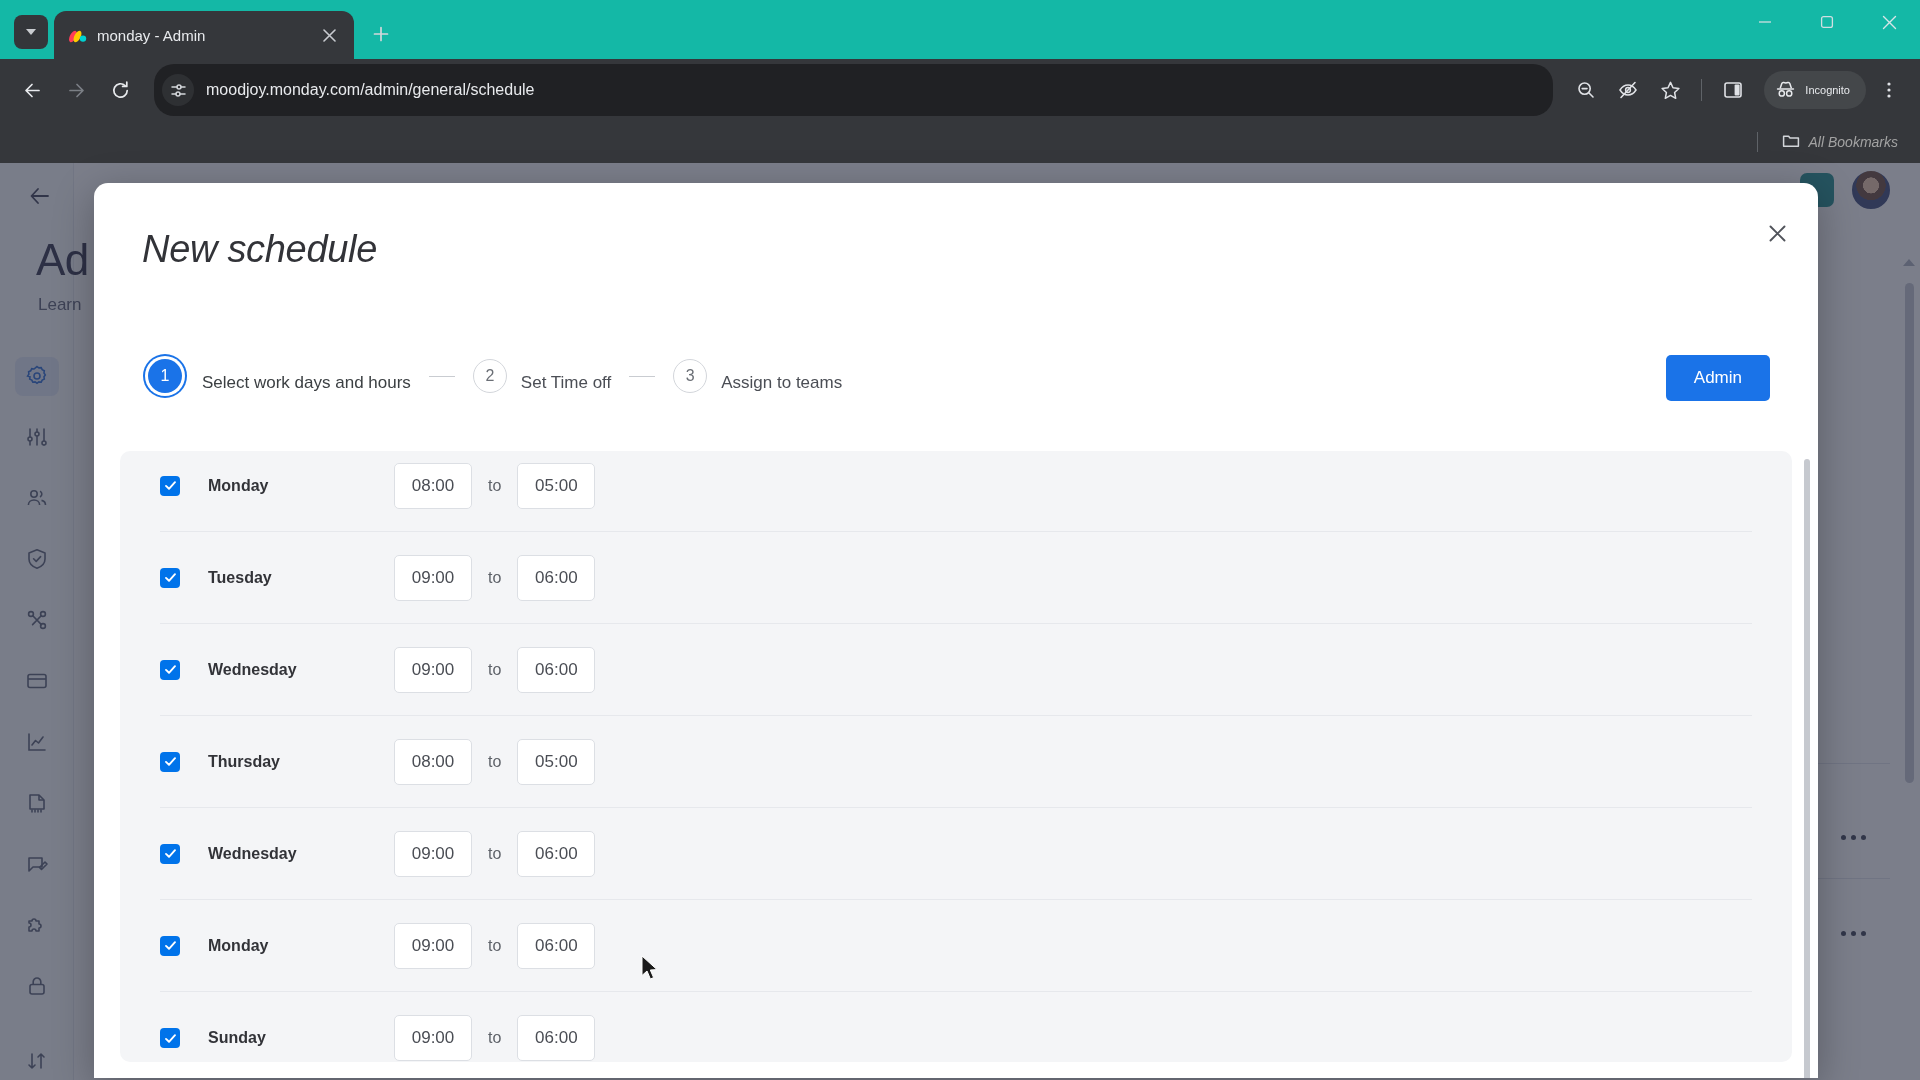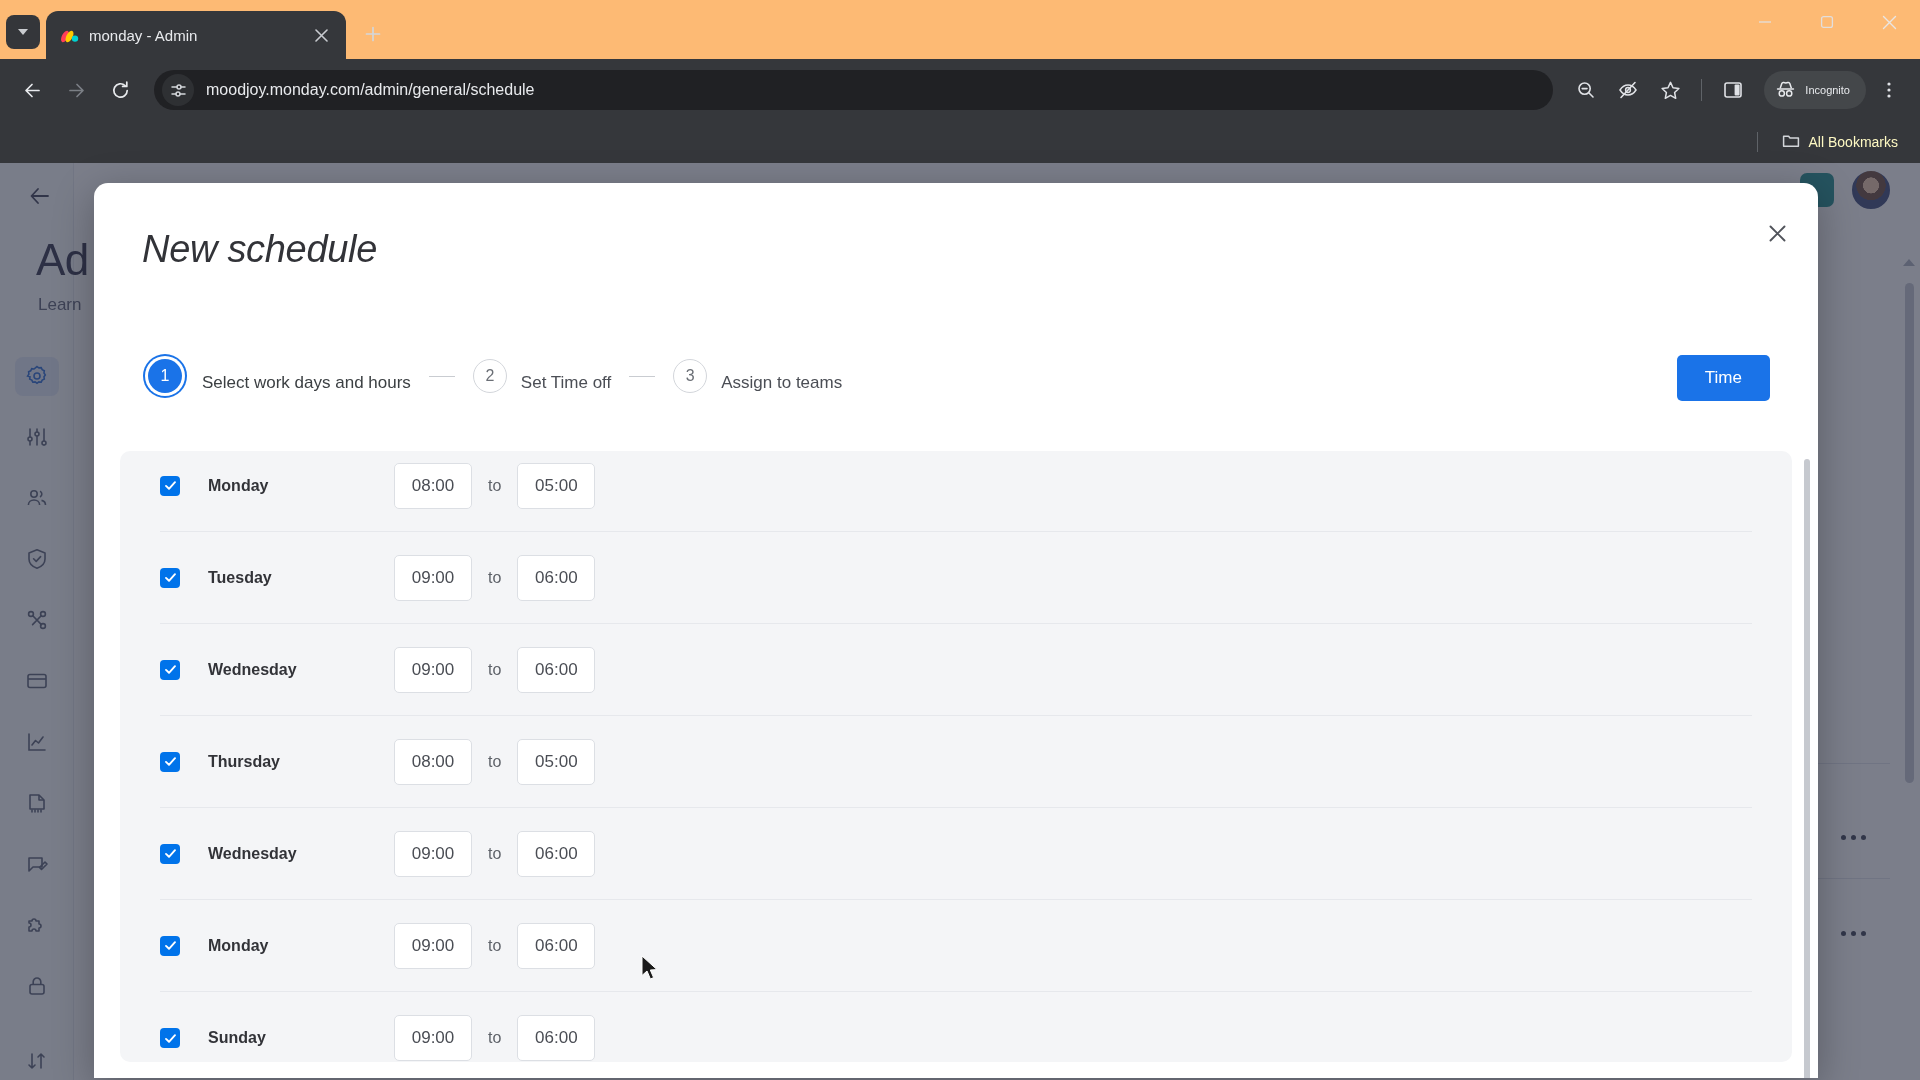--- a/index.html
+++ b/index.html
@@ -7,22 +7,22 @@
     width: 1920px; height: 1080px;
     overflow: hidden;
     font-family: "Liberation Sans", sans-serif;
     background: #202124;
   }
 
   
   .browser { width: 1920px; height: 1080px; position: relative; background:#202124; }
 
   .tabstrip {
-    height: 59px; background: #fdba74;
-    display: flex; align-items: flex-end; position: relative;
+    height: 59px; background: #14b8a6;
+    display: flex; align-items: flex-end; padding-left: 8px; position: relative;
   }
   .tabstrip-left-btn {
     width: 34px; height: 34px; margin: 0 6px 10px 6px;
     border-radius: 8px; background: #34363a;
     display: flex; align-items: center; justify-content: center;
     flex: none;
   }
   .chev-down { width: 0;height:0;border-left:5px solid transparent;border-right:5px solid transparent;border-top:6px solid #c9ccd0; }
 
   .tab {
@@ -44,42 +44,42 @@
   .win-controls { margin-left: auto; display: flex; align-self: flex-start; }
   .win-btn { width: 62px; height: 44px; display:flex;align-items:center;justify-content:center; }
   .win-btn svg { opacity: .92; }
 
   .toolbar {
     height: 62px; background: #35373b; display: flex; align-items: center;
     padding: 0 12px; gap: 4px;
   }
   .nav-btn { width: 40px; height: 40px; border-radius: 50%; display:flex;align-items:center;justify-content:center; flex:none;}
   .omnibox {
-    flex: 1; height: 40px; background: #202124; border-radius: 20px;
+    flex: 1; height: 52px; background: #202124; border-radius: 20px;
     display: flex; align-items: center; gap: 12px; padding: 0 16px 0 8px;
     margin: 0 10px; min-width: 0;
   }
   .omni-icon { width:32px;height:32px;border-radius:50%;background:#2e3033;display:flex;align-items:center;justify-content:center;flex:none;}
   .omni-url { color: #e8eaed; font-size: 16px; white-space:nowrap; overflow:hidden; text-overflow:ellipsis;}
   .tb-icon { width: 38px; height: 38px; border-radius: 50%; display:flex;align-items:center;justify-content:center; flex:none;}
   .incognito-pill {
     height: 38px; background: #44474a; border-radius: 19px;
     display: flex; align-items: center; gap: 9px; padding: 0 16px 0 11px;
     margin-left: 8px; flex: none;
   }
   .incognito-pill span { color:#e8eaed; font-size: 11px; white-space: nowrap;}
   .tb-sep { width:1px;height:22px;background:#5f6368;margin:0 8px; flex:none;}
 
   .bookmarks {
     height: 42px; background: #35373b; display:flex; align-items:center;
     justify-content: flex-end; padding-right: 14px; gap: 10px;
   }
   .bm-sep { width:1px; height: 20px; background:#5f6368; margin-right:6px;}
   .bm-item { display:flex; align-items:center; gap:9px; padding: 4px 8px; border-radius:6px;}
-  .bm-item span { color:#fef9c3; font-size: 14px;}
+  .bm-item span { color:#a3a3a3; font-size: 14px; font-style: italic;}
 
   
   .page { position: absolute; left:0; top: 163px; width:1920px; height: 917px; background: #fff; overflow:hidden;}
   .page-inner { position:absolute; inset:0; }
 
   .app-sidebar {
     position:absolute; left:0; top:0; width: 74px; height: 917px;
     background: #fafbfc; border-right: 1px solid #e6e9ef;
     display:flex; flex-direction:column; align-items:center; padding-top: 194px; gap: 22px;
   }
@@ -452,21 +452,21 @@
         <span class="step-circle">2</span>
         <span class="step-label">Set Time off</span>
       </div>
       <span class="step-dash"></span>
       <div class="step">
         <span class="step-circle">3</span>
         <span class="step-label">Assign to teams</span>
       </div>
     </div>
 
-    <button class="next-btn">Time</button>
+    <button class="next-btn">Admin</button>
 
     <div class="days-panel">
       <div class="days-scroll" id="days-list">
           <div class="day-row">
             <span class="chk">
               <svg width="13" height="13" viewBox="0 0 13 13">
                 <path d="M2 6.9 5 9.8 11 3.2" fill="none" stroke="#fff" stroke-width="1.9" stroke-linecap="round" stroke-linejoin="round"></path>
               </svg>
             </span>
             <span class="day-name">Monday</span>

